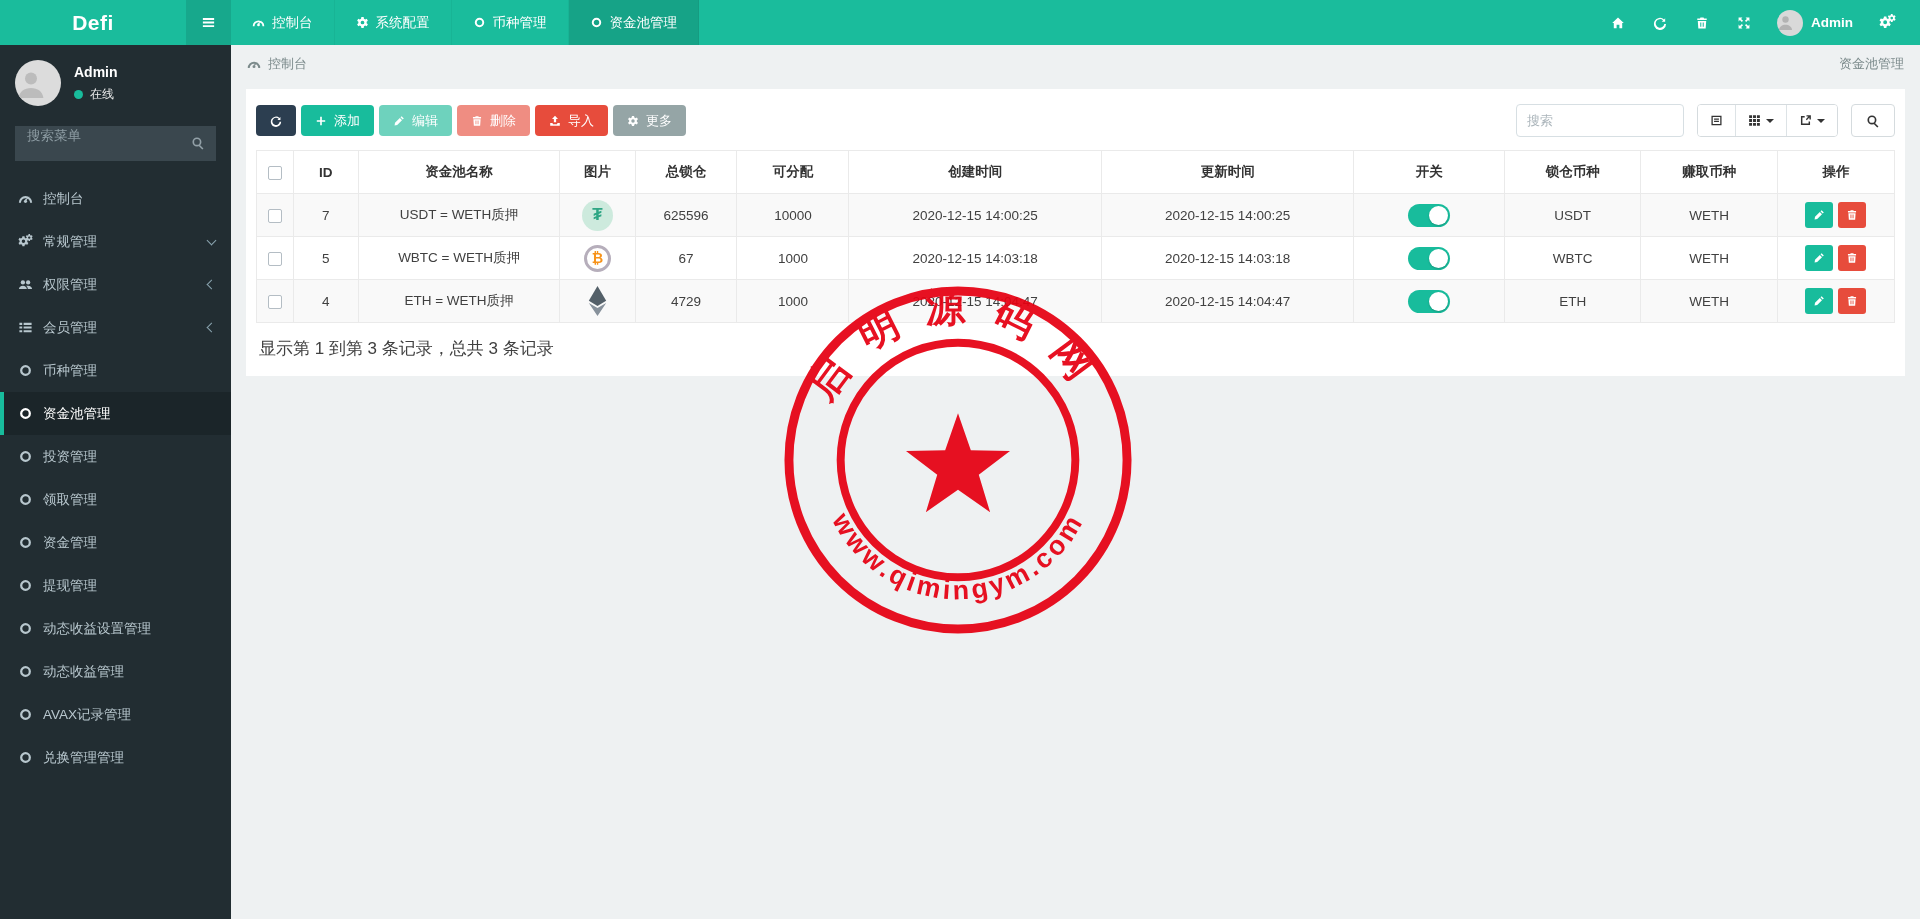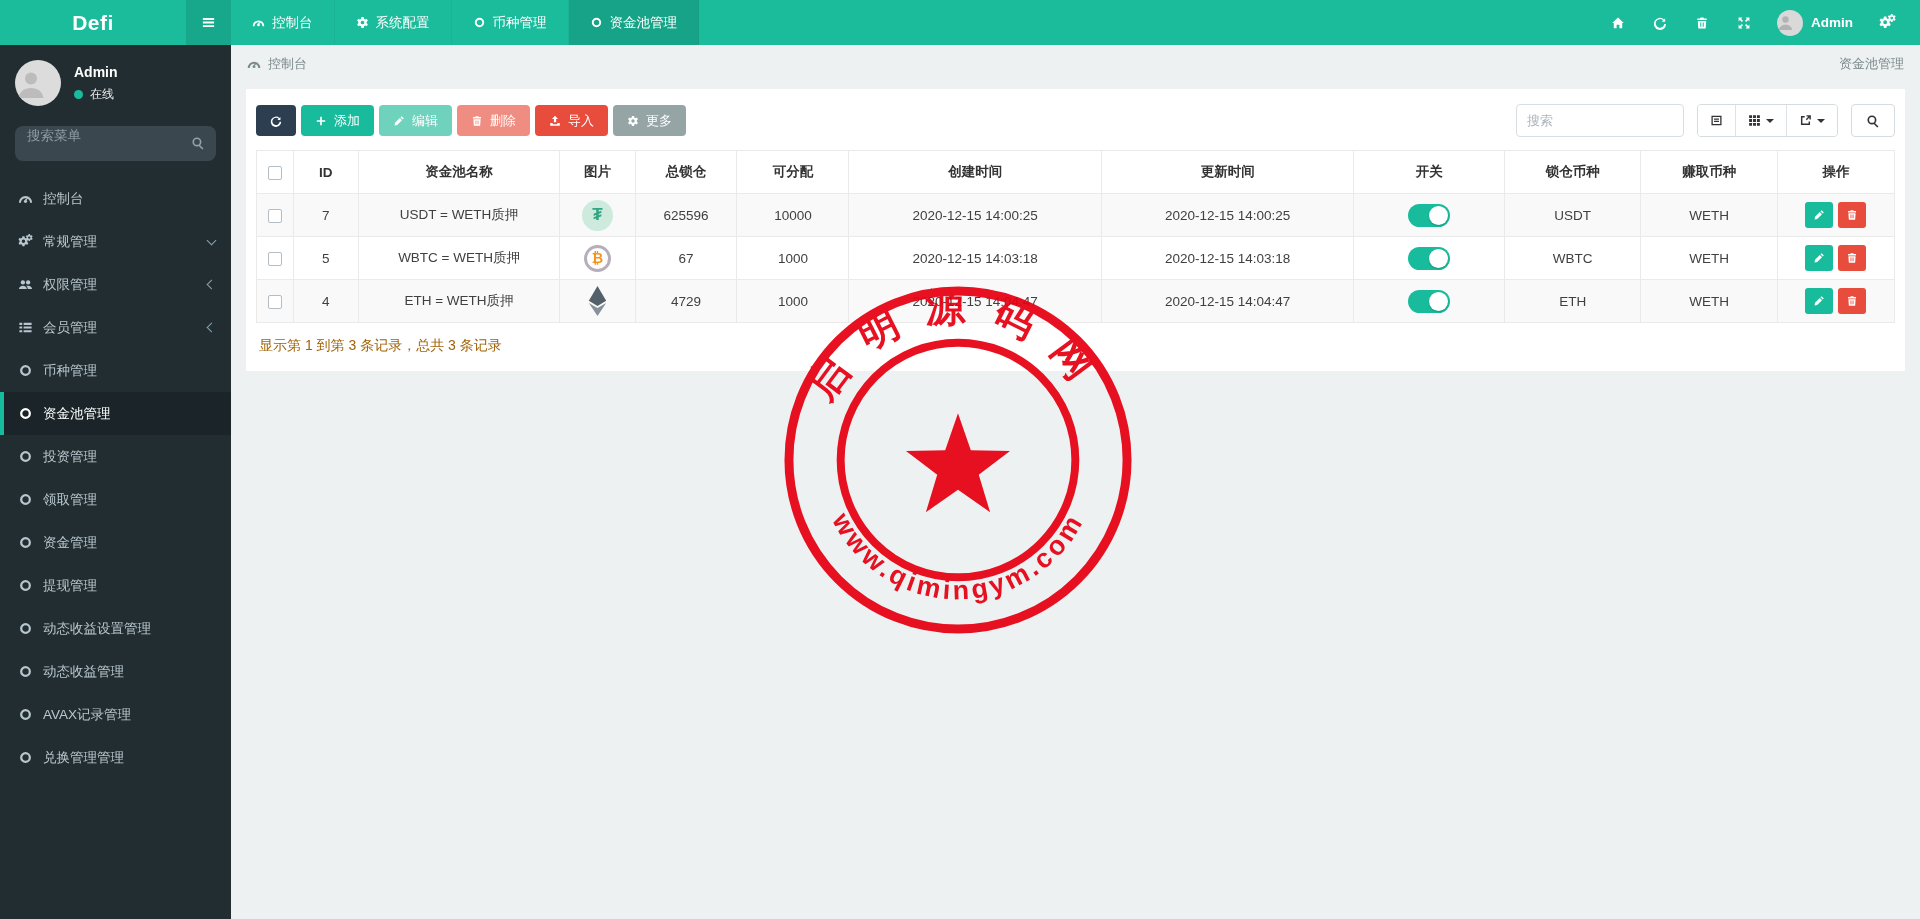--- a/index.html
+++ b/index.html
@@ -35,21 +35,21 @@
   
   .sidebar { position:absolute; top:45px; left:0; bottom:0; width:231px; background:#222d32; z-index:10; }
   .user-panel { display:flex; align-items:center; gap:13px; padding:15px 15px 12px; }
   .avatar-lg { width:46px; height:46px; border-radius:50%; background:#dcdcdc;
     display:flex; align-items:center; justify-content:center; overflow:hidden; flex:none; }
   .avatar-lg svg { width:32px; height:32px; fill:#bcbcbc; margin-top:8px; }
   .uname { color:#fff; font-weight:bold; font-size:14px; margin-bottom:6px; }
   .ustatus { color:#eee; font-size:12px; display:flex; align-items:center; gap:7px; }
   .dot { width:9px; height:9px; border-radius:50%; background:#18bc9c; display:inline-block; }
   .side-search { margin:8px 15px 16px; position:relative; }
-  .side-search input { width:100%; height:35px; background:#3a474e; border:none; border-radius:8px;
+  .side-search input { width:100%; height:35px; background:#3a474e; border:none; border-radius:0;
     padding:0 34px 17px 12px; color:#ccc; font-size:13.5px; outline:none; }
   .side-search input::placeholder { color:#8d9ca3; }
   .side-search .ic { position:absolute; right:11px; top:10px; width:14px; height:14px; color:#93a1a8; }
   .menu { list-style:none; }
   .menu li { display:flex; align-items:center; height:43px; padding:0 12px 0 14px;
     color:#b8c7ce; font-size:13.5px; cursor:pointer; border-left:4px solid transparent; }
   .menu li .ic { width:15px; height:15px; margin-right:10px; justify-content:center; }
   .menu li.active { background:#1b2529; color:#fff; border-left-color:#18bc9c; }
   .mlabel { white-space:nowrap; }
   .chv { margin-left:auto; width:7px; height:7px; border-left:1.7px solid #8aa4af;
@@ -112,21 +112,21 @@
   .switch { display:inline-block; width:42px; height:23px; border-radius:12px; background:#b8c2c8;
     position:relative; cursor:pointer; vertical-align:middle; }
   .switch.on { background:#18bc9c; }
   .knob { position:absolute; top:2px; right:2px; width:19px; height:19px; border-radius:50%;
     background:#fff; box-shadow:0 1px 2px rgba(0,0,0,.2); }
   .act { width:28px; height:26px; border:none; border-radius:3px; margin:0 2.5px; cursor:pointer;
     display:inline-flex; align-items:center; justify-content:center; vertical-align:middle; }
   .act svg { width:12px; height:12px; fill:#fff; }
   .act.edit { background:#18bc9c; }
   .act.del { background:#e74c3c; }
-  .tfoot { padding:14px 3px 12px; font-size:14px; color:#a16207; }
+  .tfoot { padding:14px 3px 12px; font-size:17px; color:#404040; }
 
   
   .watermark { position:absolute; left:779px; top:281px; width:358px; height:358px;
     opacity:.93; pointer-events:none; z-index:40; }
   .watermark text { font-family:"Liberation Sans","DejaVu Sans",sans-serif; }
 </style>
 </head>
 <body>
 
 <div class="app">

